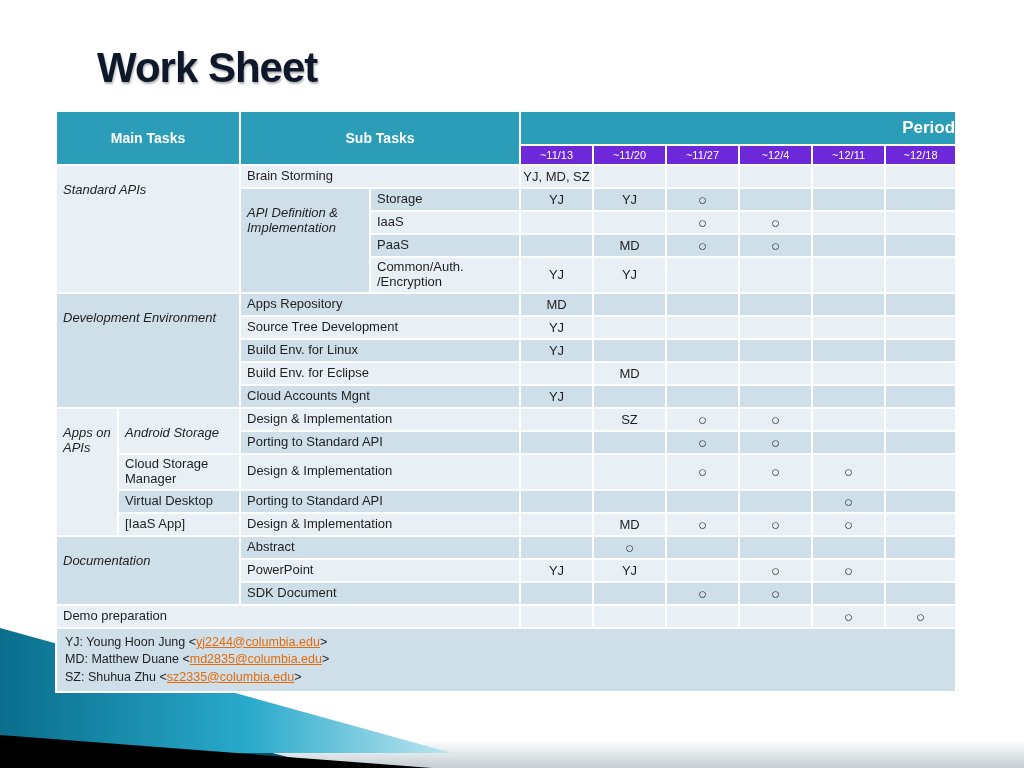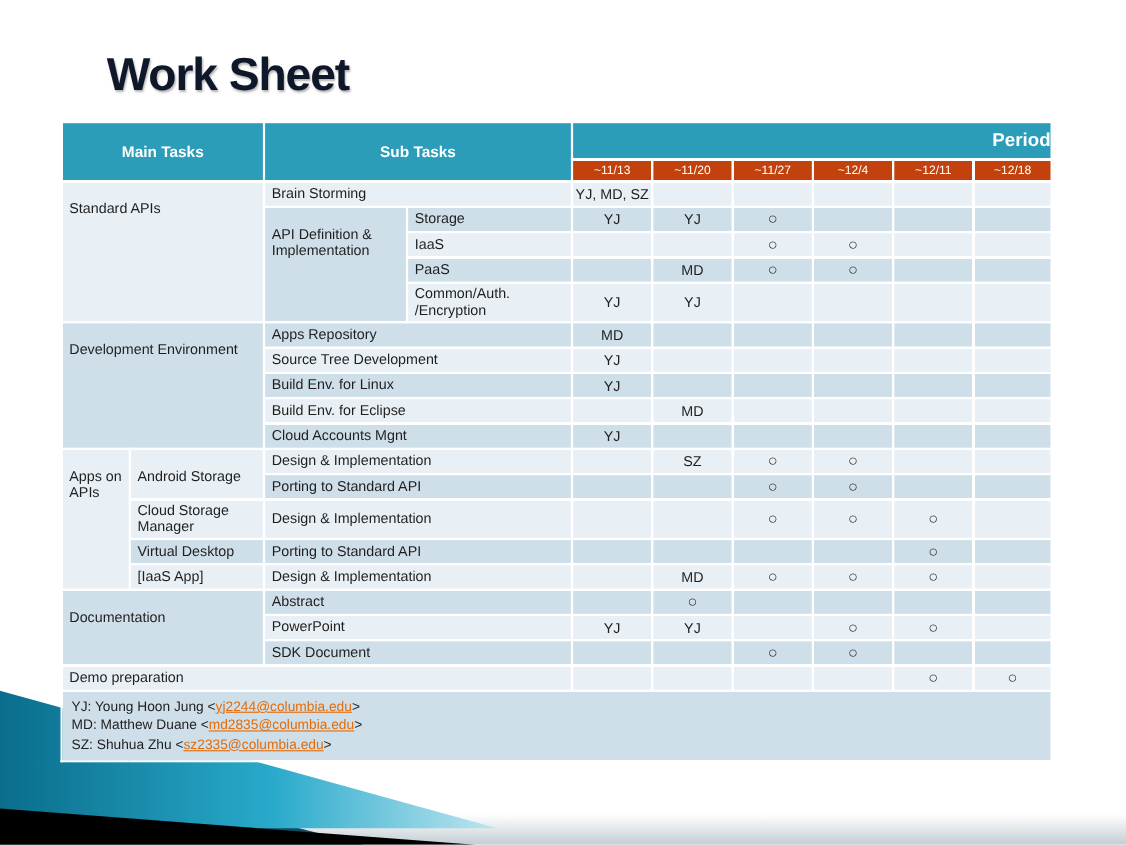--- a/index.html
+++ b/index.html
@@ -28,29 +28,29 @@
   }
   .worksheet th, .worksheet td { border: 2px solid #ffffff; overflow: hidden; }
 
   thead th.hd {
     background: #2b9db9; color: #ffffff; font-weight: bold;
     font-size: 14px; text-align: center;
   }
   thead tr.hrow1 { height: 34px; }
   thead th.period-h { font-size: 17px; text-align: right; }
   thead .date-th {
-    background: #c2410c; color: #ffffff; font-size: 11px;
+    background: #6d28d9; color: #ffffff; font-size: 11px;
     font-weight: normal; text-align: center; height: 20px;
   }
 
   tbody td { height: 23px; padding: 2px 6px; }
   td.light { background: #e9f0f5; }
   td.dark  { background: #cfdfe9; }
   td.task-cell { text-align: left; vertical-align: middle; line-height: 1.15; }
-  td.span-top { vertical-align: top; padding-top: 17px; }
+  td.span-top { vertical-align: top; padding-top: 17px; font-style: italic; }
   td.period-cell { text-align: center; vertical-align: middle; padding: 1px 2px; }
   td.circle-cell { font-size: 15px; color: #3a3a3a; line-height: 1; }
 
   tr.footer-row td {
     height: 62px; padding: 5px 8px; vertical-align: middle;
     font-size: 12.5px; line-height: 1.4;
   }
   a.email { color: #e36c0a; cursor: pointer; }
 </style>
 </head>

